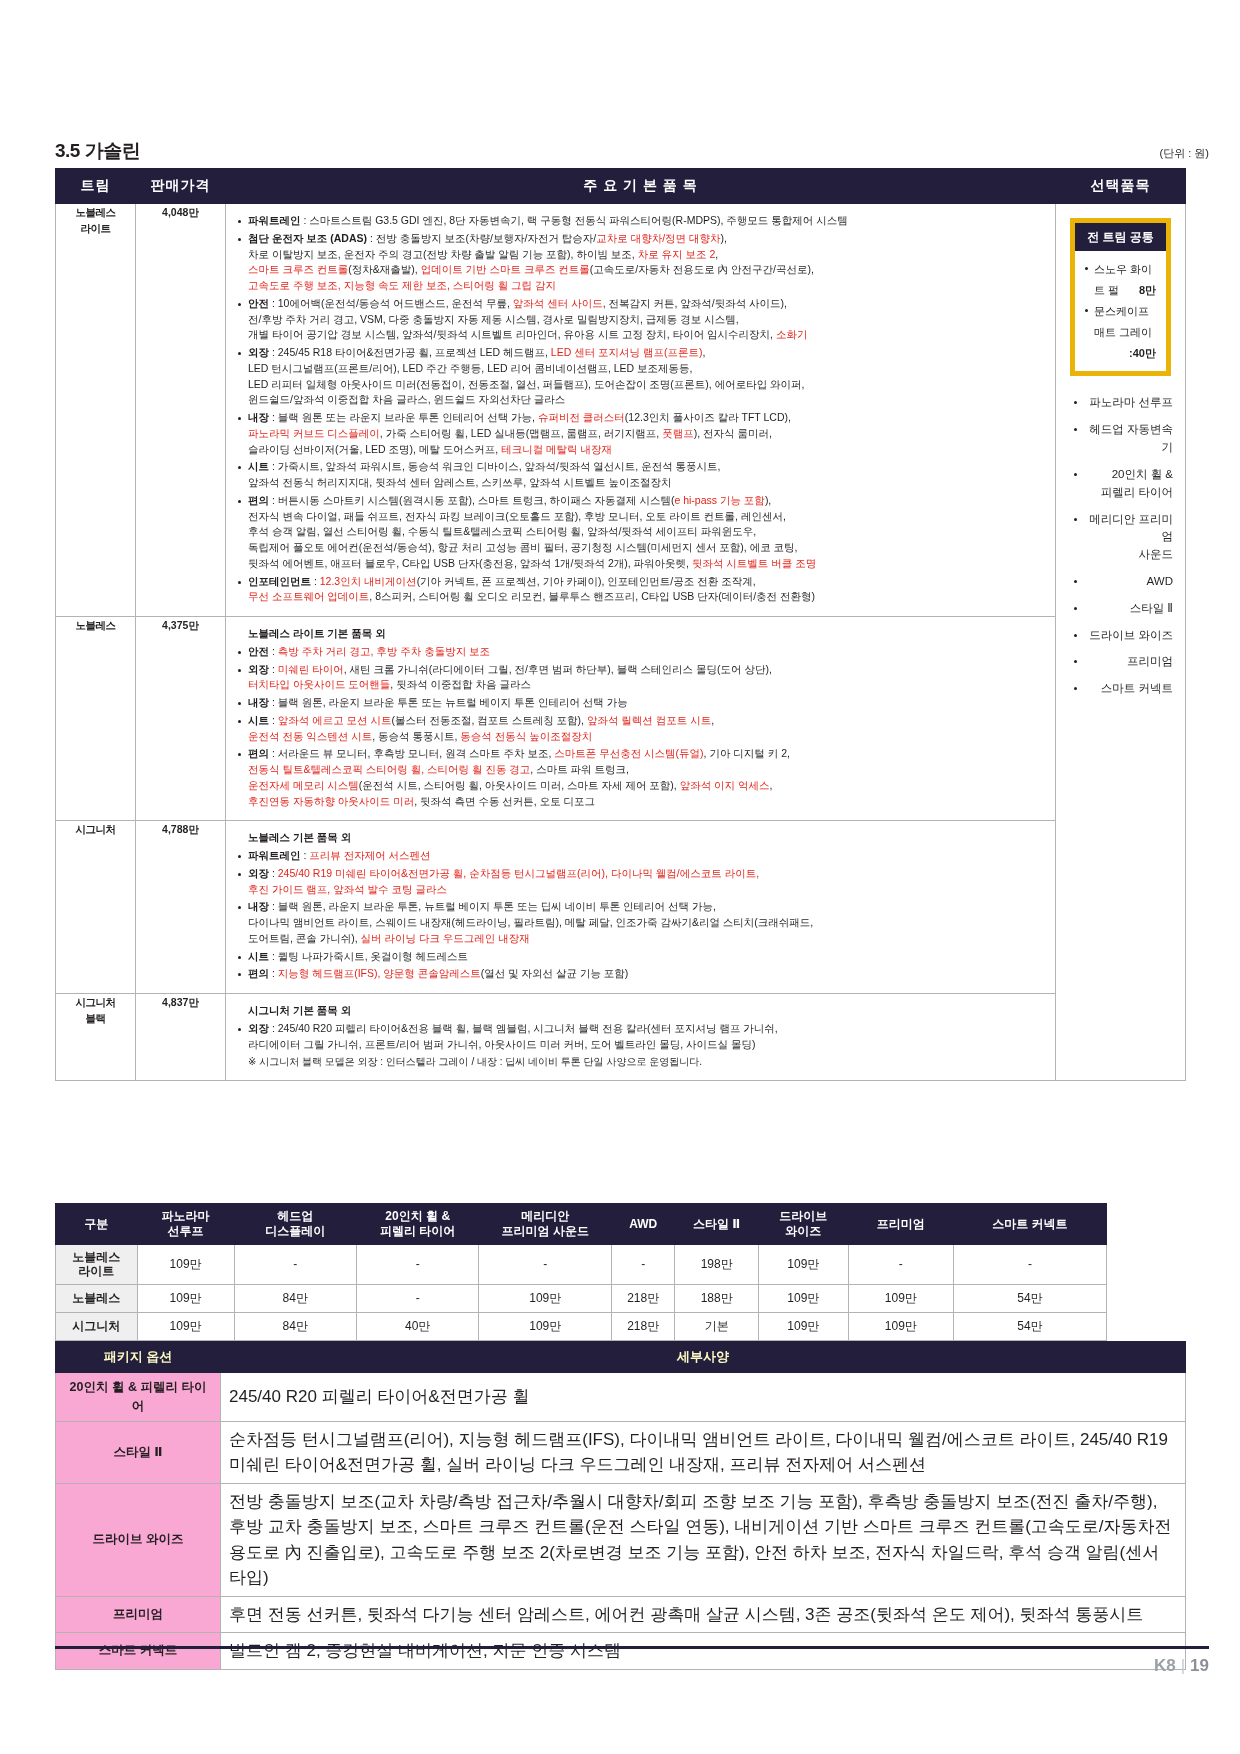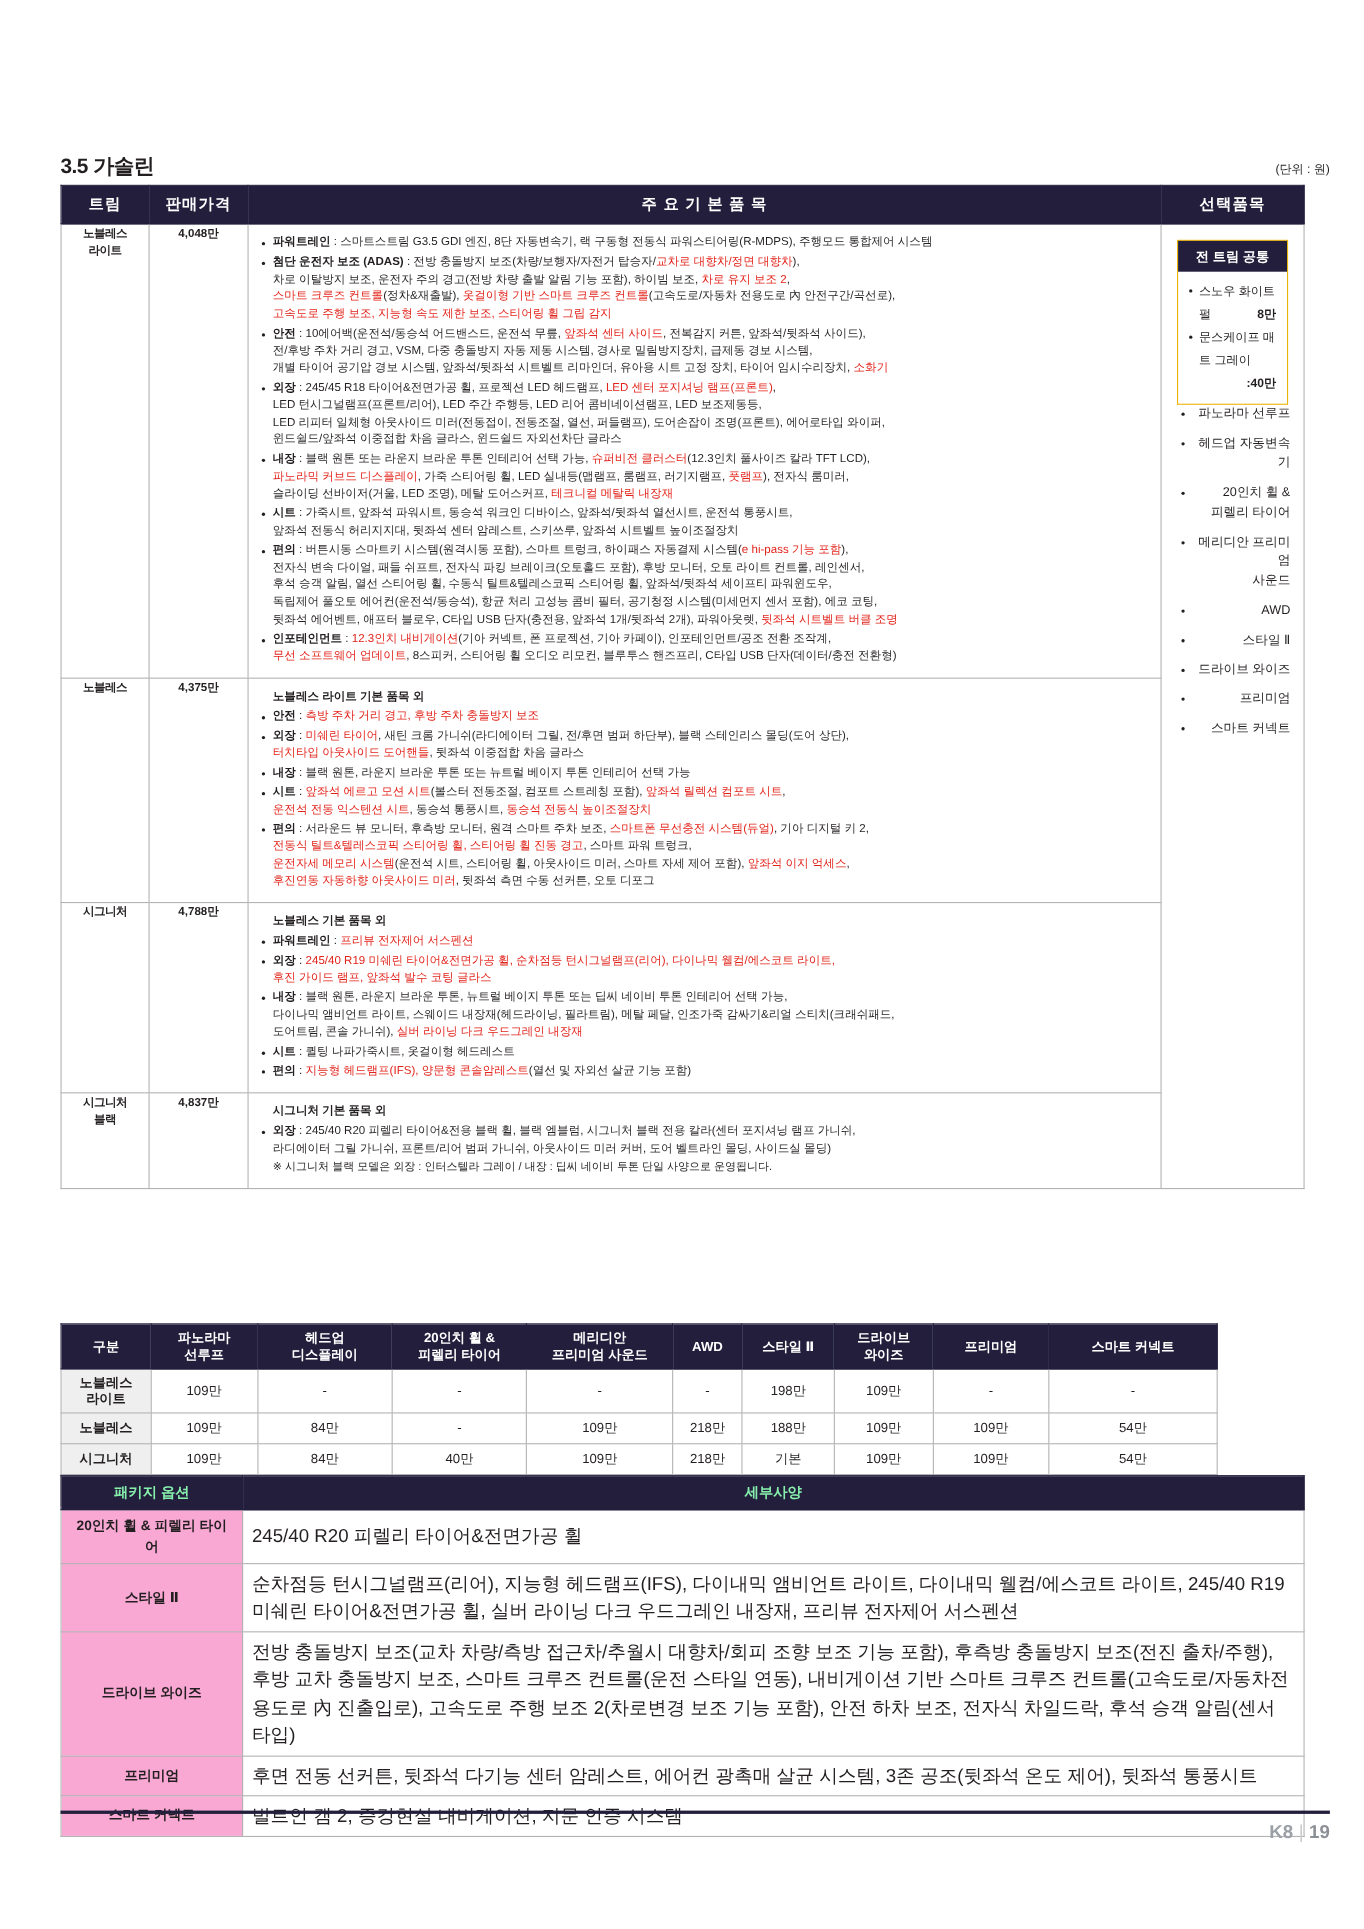--- a/index.html
+++ b/index.html
@@ -59,21 +59,21 @@
   }
   li.notri:before{display:none;}
   .tri{font-weight:bold;font-size:10.5px;}
   .tri:before{content:"\25B6";font-size:8px;margin-right:3px;vertical-align:1px;}
   b{font-weight:bold;}
   .red{color:#e2231a;}
   .note{font-size:10px;}
 
   
   .optbox{
-    border:1px solid #eab308;margin:4px 6px 0 6px;
+    border:5px solid #eab308;margin:4px 6px 18px 6px;
   }
   .optbox-h{
     background:#221e3c;color:#fff;text-align:center;font-size:12px;font-weight:bold;
     padding:5px 0;
   }
   .optbox-b{padding:8px 10px;font-size:11px;line-height:1.9;}
   .optbox-b .row{position:relative;padding-left:9px;}
   .optbox-b .row:before{content:"";position:absolute;left:0;top:8px;width:3px;height:3px;border-radius:50%;background:#231f20;}
   .optbox-b .val{font-weight:bold;float:right;}
   .opt-list{list-style:none;margin:0;padding:0 4px 0 10px;font-size:11.5px;line-height:1.55;}
@@ -93,21 +93,21 @@
   }
   .matrix td.label{
     background:#efefef;font-weight:bold;font-size:12px;line-height:1.2;
   }
 
   
   .pkg{
     position:absolute;left:55px;top:1341px;width:1130px;table-layout:fixed;
   }
   .pkg th{
-    background:#221e3c;color:#86efac;font-size:13px;font-weight:bold;
+    background:#221e3c;color:#fef9c3;font-size:13px;font-weight:bold;
     border:1px solid #221e3c;padding:6px 0;
   }
   .pkg td{border:1px solid #b3b3b3;font-size:17px;padding:5px 8px;line-height:1.5;}
   .pkg td.name{background:#f9a8d4;text-align:center;font-weight:bold;font-size:12.5px;vertical-align:middle;}
 
   
   .foot-line{
     position:absolute;left:55px;right:55px;top:1646px;height:3px;background:#221e3c;
   }
   .foot{
@@ -143,21 +143,21 @@
     <tbody>
 
       <tr>
         <td class="trim-cell">노블레스<br>라이트</td>
         <td class="price-cell">4,048만</td>
         <td class="items-cell">
           <ul class="bul">
             <li><b>파워트레인</b> : 스마트스트림 G3.5 GDI 엔진, 8단 자동변속기, 랙 구동형 전동식 파워스티어링(R-MDPS), 주행모드 통합제어 시스템</li>
             <li><b>첨단 운전자 보조 (ADAS)</b> : 전방 충돌방지 보조(차량/보행자/자전거 탑승자/<span class="red">교차로 대향차/정면 대향차</span>),<br>
               차로 이탈방지 보조, 운전자 주의 경고(전방 차량 출발 알림 기능 포함), 하이빔 보조, <span class="red">차로 유지 보조 2</span>,<br>
-              <span class="red">스마트 크루즈 컨트롤</span>(정차&amp;재출발), <span class="red">옷걸이형 기반 스마트 크루즈 컨트롤</span>(고속도로/자동차 전용도로 內 안전구간/곡선로),<br>
+              <span class="red">스마트 크루즈 컨트롤</span>(정차&amp;재출발), <span class="red">업데이트 기반 스마트 크루즈 컨트롤</span>(고속도로/자동차 전용도로 內 안전구간/곡선로),<br>
               <span class="red">고속도로 주행 보조, 지능형 속도 제한 보조, 스티어링 휠 그립 감지</span></li>
             <li><b>안전</b> : 10에어백(운전석/동승석 어드밴스드, 운전석 무릎, <span class="red">앞좌석 센터 사이드</span>, 전복감지 커튼, 앞좌석/뒷좌석 사이드),<br>
               전/후방 주차 거리 경고, VSM, 다중 충돌방지 자동 제동 시스템, 경사로 밀림방지장치, 급제동 경보 시스템,<br>
               개별 타이어 공기압 경보 시스템, 앞좌석/뒷좌석 시트벨트 리마인더, 유아용 시트 고정 장치, 타이어 임시수리장치, <span class="red">소화기</span></li>
             <li><b>외장</b> : 245/45 R18 타이어&amp;전면가공 휠, 프로젝션 LED 헤드램프, <span class="red">LED 센터 포지셔닝 램프(프론트)</span>,<br>
               LED 턴시그널램프(프론트/리어), LED 주간 주행등, LED 리어 콤비네이션램프, LED 보조제동등,<br>
               LED 리피터 일체형 아웃사이드 미러(전동접이, 전동조절, 열선, 퍼들램프), 도어손잡이 조명(프론트), 에어로타입 와이퍼,<br>
               윈드쉴드/앞좌석 이중접합 차음 글라스, 윈드쉴드 자외선차단 글라스</li>
             <li><b>내장</b> : 블랙 원톤 또는 라운지 브라운 투톤 인테리어 선택 가능, <span class="red">슈퍼비전 클러스터</span>(12.3인치 풀사이즈 칼라 TFT LCD),<br>
               <span class="red">파노라믹 커브드 디스플레이</span>, 가죽 스티어링 휠, LED 실내등(맵램프, 룸램프, 러기지램프, <span class="red">풋램프</span>), 전자식 룸미러,<br>

